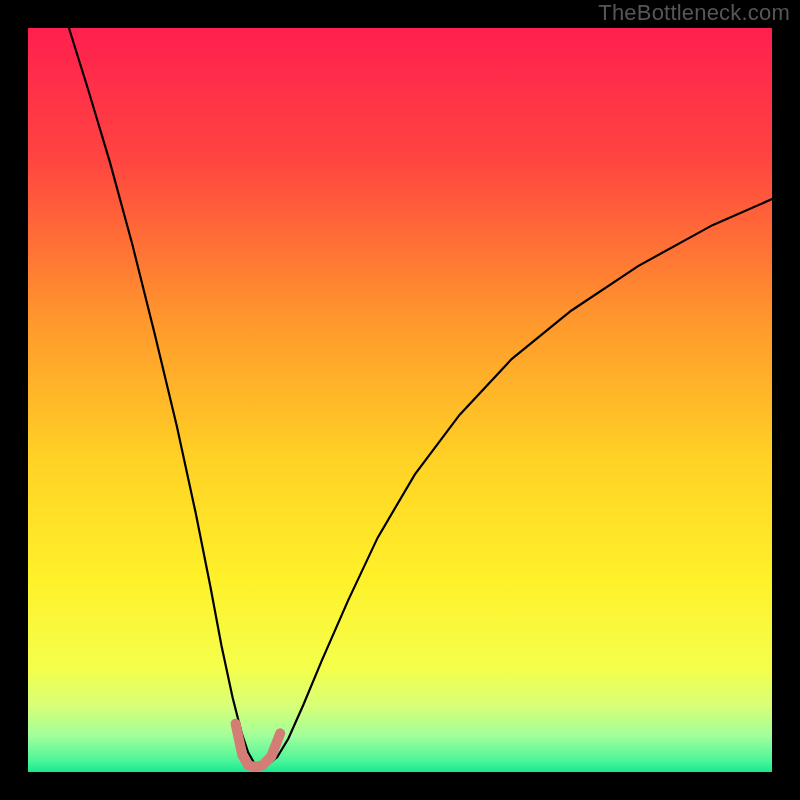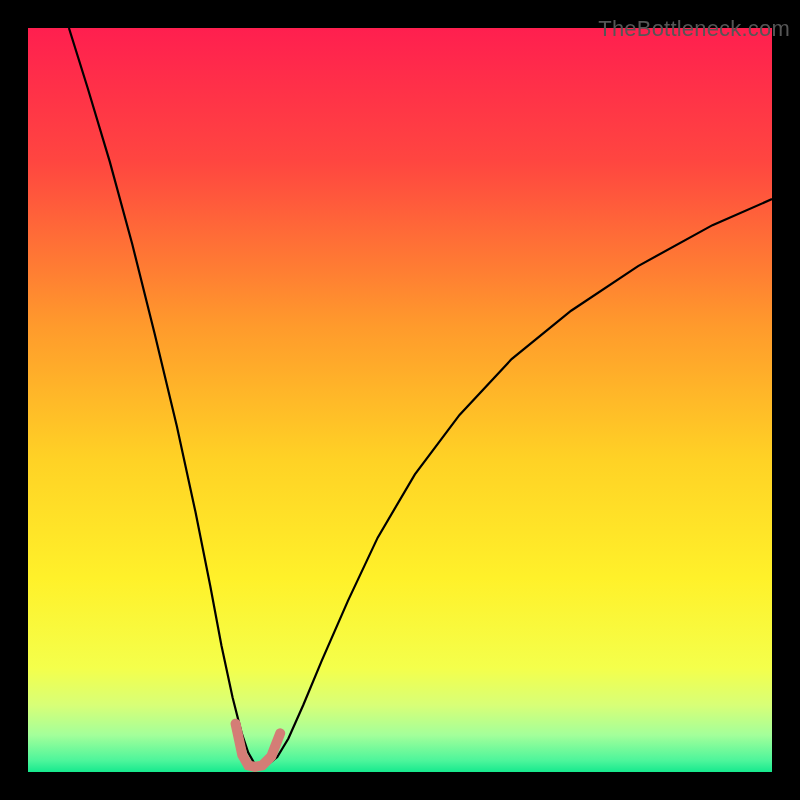--- a/index.html
+++ b/index.html
@@ -36,21 +36,21 @@
   }
   .curve-svg {
     position: absolute;
     left: 0;
     top: 0;
     width: 100%;
     height: 100%;
   }
   .watermark {
     position: absolute;
-    top: 16px;
+    top: 0;
     right: 10px;
     color: #565656;
     font-size: 22px;
     font-weight: 500;
     letter-spacing: 0.2px;
   }
 </style>
 </head>
 <body>
 

